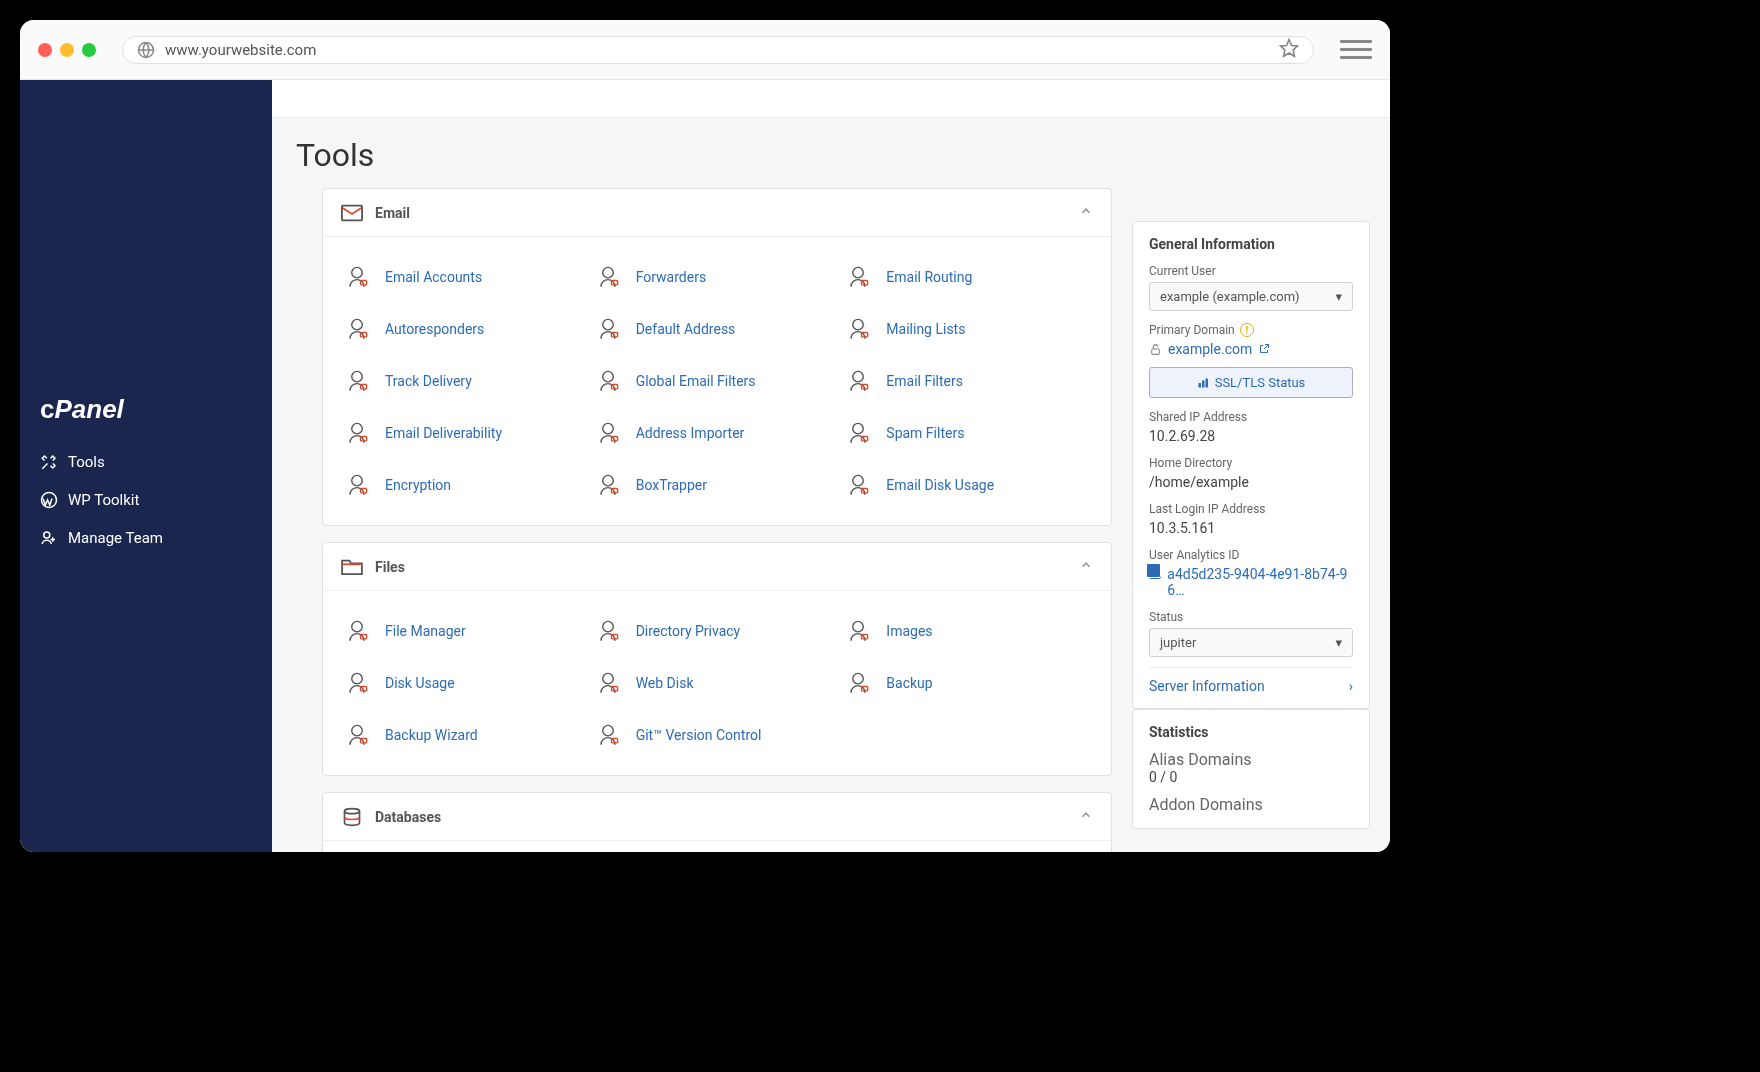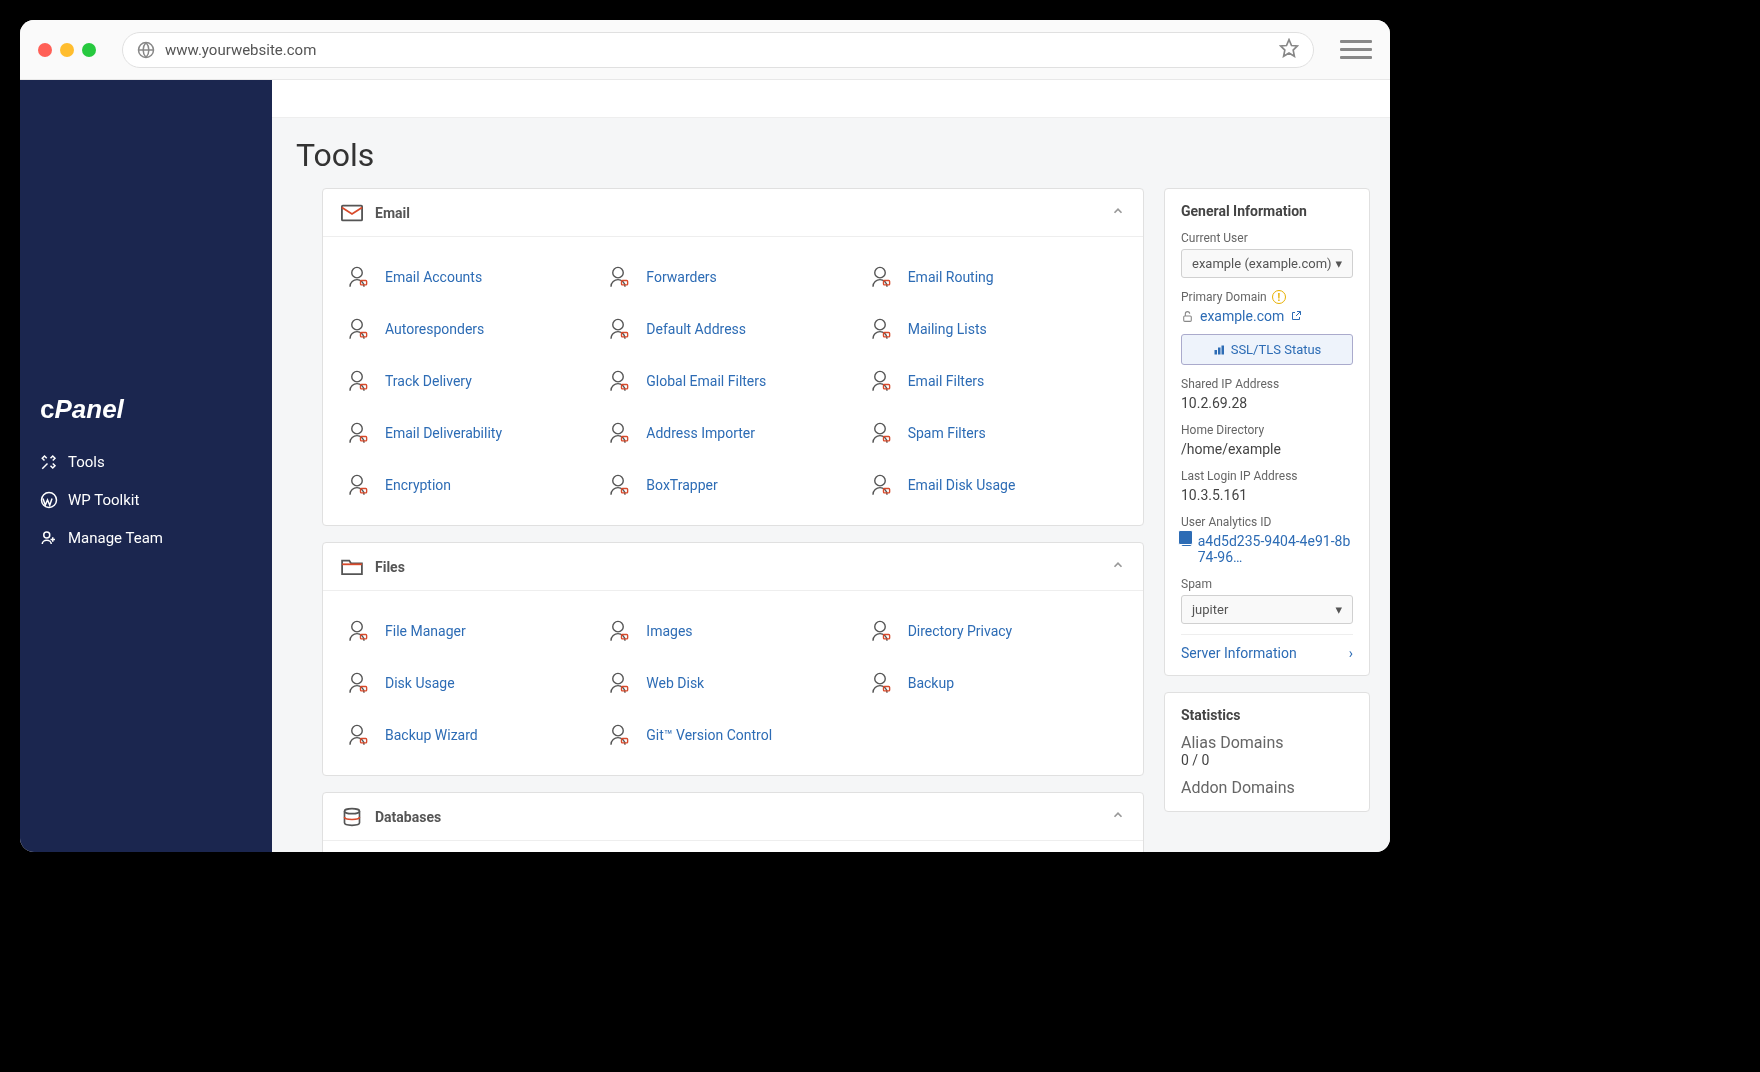--- a/index.html
+++ b/index.html
@@ -2,21 +2,21 @@
 <html><head>
 <meta charset="utf-8">
 <style>
 * { margin: 0; padding: 0; box-sizing: border-box; }
 body { font-family: -apple-system, BlinkMacSystemFont, "Segoe UI", Roboto, sans-serif; background:#000; padding:20px; }
 .frame { width:1370px; height:832px; background:#f3f3f3; border-radius:14px; overflow:hidden; box-shadow:0 10px 40px rgba(0,0,0,.5); display:flex; flex-direction:column; }
 .browser-bar { height:60px; background:#fafafa; display:flex; align-items:center; padding:0 18px; border-bottom:1px solid #e8e8e8; gap:14px; }
 .lights { display:flex; gap:8px; }
 .light { width:14px; height:14px; border-radius:50%; }
 .light.r{background:#ff5f56;} .light.y{background:#ffbd2e;} .light.g{background:#27c93f;}
-.addr { flex:1; height:36px; background:#fff; border:1px solid #e0e0e0; border-radius:18px; display:flex; align-items:center; padding:0 14px; gap:10px; margin-left:12px; }
+.addr { flex:1; height:28px; background:#fff; border:1px solid #e0e0e0; border-radius:18px; display:flex; align-items:center; padding:0 14px; gap:10px; margin-left:12px; }
 .addr svg{color:#888;} .addr span{color:#555; font-size:15px;}
 .star-btn{color:#999;}
 .menu-btn{width:32px; display:flex; flex-direction:column; gap:5px; margin-left:12px;}
 .menu-btn div{height:3px;background:#888;border-radius:1px;}
 .app-body{flex:1; display:flex; min-height:0;}
 .sidebar{width:252px; background:#1b264f; color:#fff; display:flex; flex-direction:column; padding-top:18px;justify-content:center;}
 .logo{padding:0 20px 18px 20px; font-family:"Arial Black",sans-serif; font-style:italic; font-weight:900; font-size:26px;}
 .logo .c{font-style:normal;}
 .nav-item{display:flex; align-items:center; gap:10px; padding:10px 20px; font-size:15px; cursor:pointer;}
 .nav-item svg{width:18px;height:18px;flex-shrink:0;}
@@ -28,21 +28,21 @@
 .panel{background:#fff; border:1px solid #e0e0e0; border-radius:4px;}
 .panel-head{display:flex; align-items:center; padding:14px 18px; border-bottom:1px solid #eee; gap:12px;}
 .panel-head .ico{width:22px;height:18px;display:flex;align-items:center;justify-content:center;}
 .panel-head .ttl{font-size:14px; font-weight:700; color:#555;}
 .panel-head .chev{margin-left:auto; color:#999; cursor:pointer;}
 .grid{display:grid; grid-template-columns:repeat(3,1fr); padding:14px 18px;}
 .tool{display:flex; align-items:center; gap:12px; padding:10px 0; cursor:pointer;}
 .tool .ticon{width:32px;height:32px;display:flex;align-items:center;justify-content:center;flex-shrink:0;}
 .tool .ticon svg{width:28px;height:28px;}
 .tool .tlbl{color:#2d6cb5; font-size:14px;}
-.right-col{width:206px; display:flex; flex-direction:column; gap:16px;}
+.right-col{width:238px; display:flex; flex-direction:column; margin-top:33px;}
 .info-panel{background:#fff; border:1px solid #e0e0e0; border-radius:4px; padding:14px 16px;}
 .info-panel h3{font-size:14px; font-weight:700; color:#444; margin-bottom:10px;}
 .info-block{margin-top:12px;}
 .info-label{font-size:12px; color:#666; margin-bottom:4px; display:flex; align-items:center; gap:5px;}
 .info-value{font-size:14px; color:#444; word-break:break-all;}
 .info-value.link{color:#2d6cb5; cursor:pointer;}
 .select{border:1px solid #d0d0d0; border-radius:3px; padding:6px 10px; font-size:13px; color:#555; background:#f9f9f9; display:flex; justify-content:space-between; align-items:center; cursor:pointer; margin-top:4px;}
 .btn{border:1px solid #aac; background:#eef3fb; color:#2d6cb5; padding:7px 10px; font-size:13px; border-radius:3px; display:flex; align-items:center; justify-content:center; gap:6px; cursor:pointer; margin-top:10px; width:100%;}
 .domain-line{display:flex; align-items:center; gap:6px; font-size:14px; color:#2d6cb5; margin-top:4px;}
 .row-link{display:flex; justify-content:space-between; align-items:flex-end; color:#2d6cb5; font-size:14px; cursor:pointer; padding-top:10px; border-top:1px solid #eee; margin-top:10px;}
@@ -307,31 +307,31 @@
                   <span class="tlbl">File Manager</span>
                 </div>
                 <div class="tool">
                   <span class="ticon">
                     <svg viewBox="0 0 32 32" fill="none" stroke="#555" stroke-width="1.6">
                       <circle cx="16" cy="11" r="6"></circle>
                       <path d="M8 27c0-5 4-8 8-8s8 3 8 8"></path>
                       <rect x="20" y="20" width="7" height="5" rx="1" stroke="#d84a2b"></rect>
                     </svg>
                   </span>
+                  <span class="tlbl">Directory Privacy</span>
+                </div>
+                <div class="tool">
+                  <span class="ticon">
+                    <svg viewBox="0 0 32 32" fill="none" stroke="#555" stroke-width="1.6">
+                      <circle cx="16" cy="11" r="6"></circle>
+                      <path d="M8 27c0-5 4-8 8-8s8 3 8 8"></path>
+                      <rect x="20" y="20" width="7" height="5" rx="1" stroke="#d84a2b"></rect>
+                    </svg>
+                  </span>
                   <span class="tlbl">Images</span>
-                </div>
-                <div class="tool">
-                  <span class="ticon">
-                    <svg viewBox="0 0 32 32" fill="none" stroke="#555" stroke-width="1.6">
-                      <circle cx="16" cy="11" r="6"></circle>
-                      <path d="M8 27c0-5 4-8 8-8s8 3 8 8"></path>
-                      <rect x="20" y="20" width="7" height="5" rx="1" stroke="#d84a2b"></rect>
-                    </svg>
-                  </span>
-                  <span class="tlbl">Directory Privacy</span>
                 </div>
                 <div class="tool">
                   <span class="ticon">
                     <svg viewBox="0 0 32 32" fill="none" stroke="#555" stroke-width="1.6">
                       <circle cx="16" cy="11" r="6"></circle>
                       <path d="M8 27c0-5 4-8 8-8s8 3 8 8"></path>
                       <rect x="20" y="20" width="7" height="5" rx="1" stroke="#d84a2b"></rect>
                     </svg>
                   </span>
                   <span class="tlbl">Disk Usage</span>
@@ -444,21 +444,21 @@
               <div class="info-value">10.3.5.161</div>
             </div>
             <div class="info-block">
               <div class="info-label">User Analytics ID</div>
               <div class="info-value link" style="display:flex;gap:6px;align-items:flex-start">
                 <span class="copy-ico"></span>
                 <span>a4d5d235-9404-4e91-8b74-96…</span>
               </div>
             </div>
             <div class="info-block">
-              <div class="info-label">Spam</div>
+              <div class="info-label">Status</div>
               <div class="select">
                 <span>jupiter</span>
                 <span>▾</span>
               </div>
             </div>
             <div class="row-link">
               <span>Server Information</span>
               <span>›</span>
             </div>
           </div>

